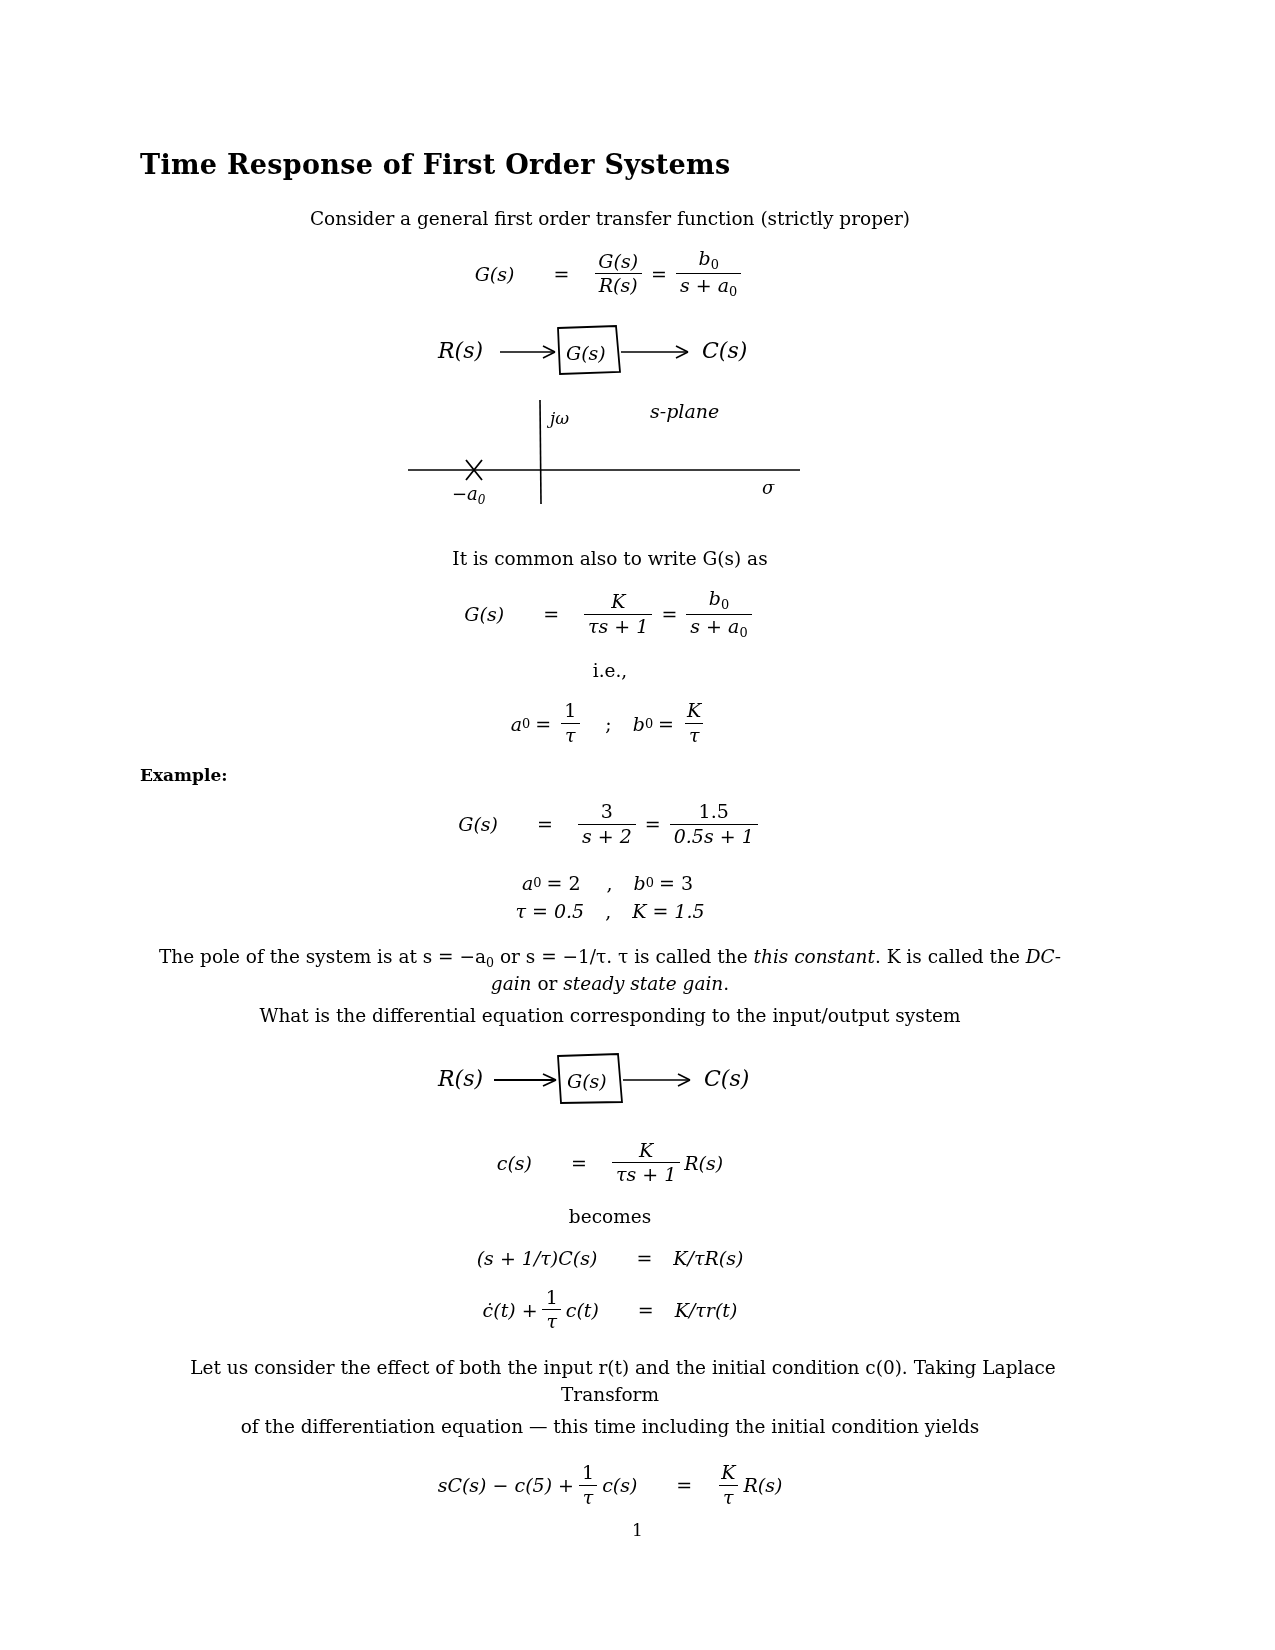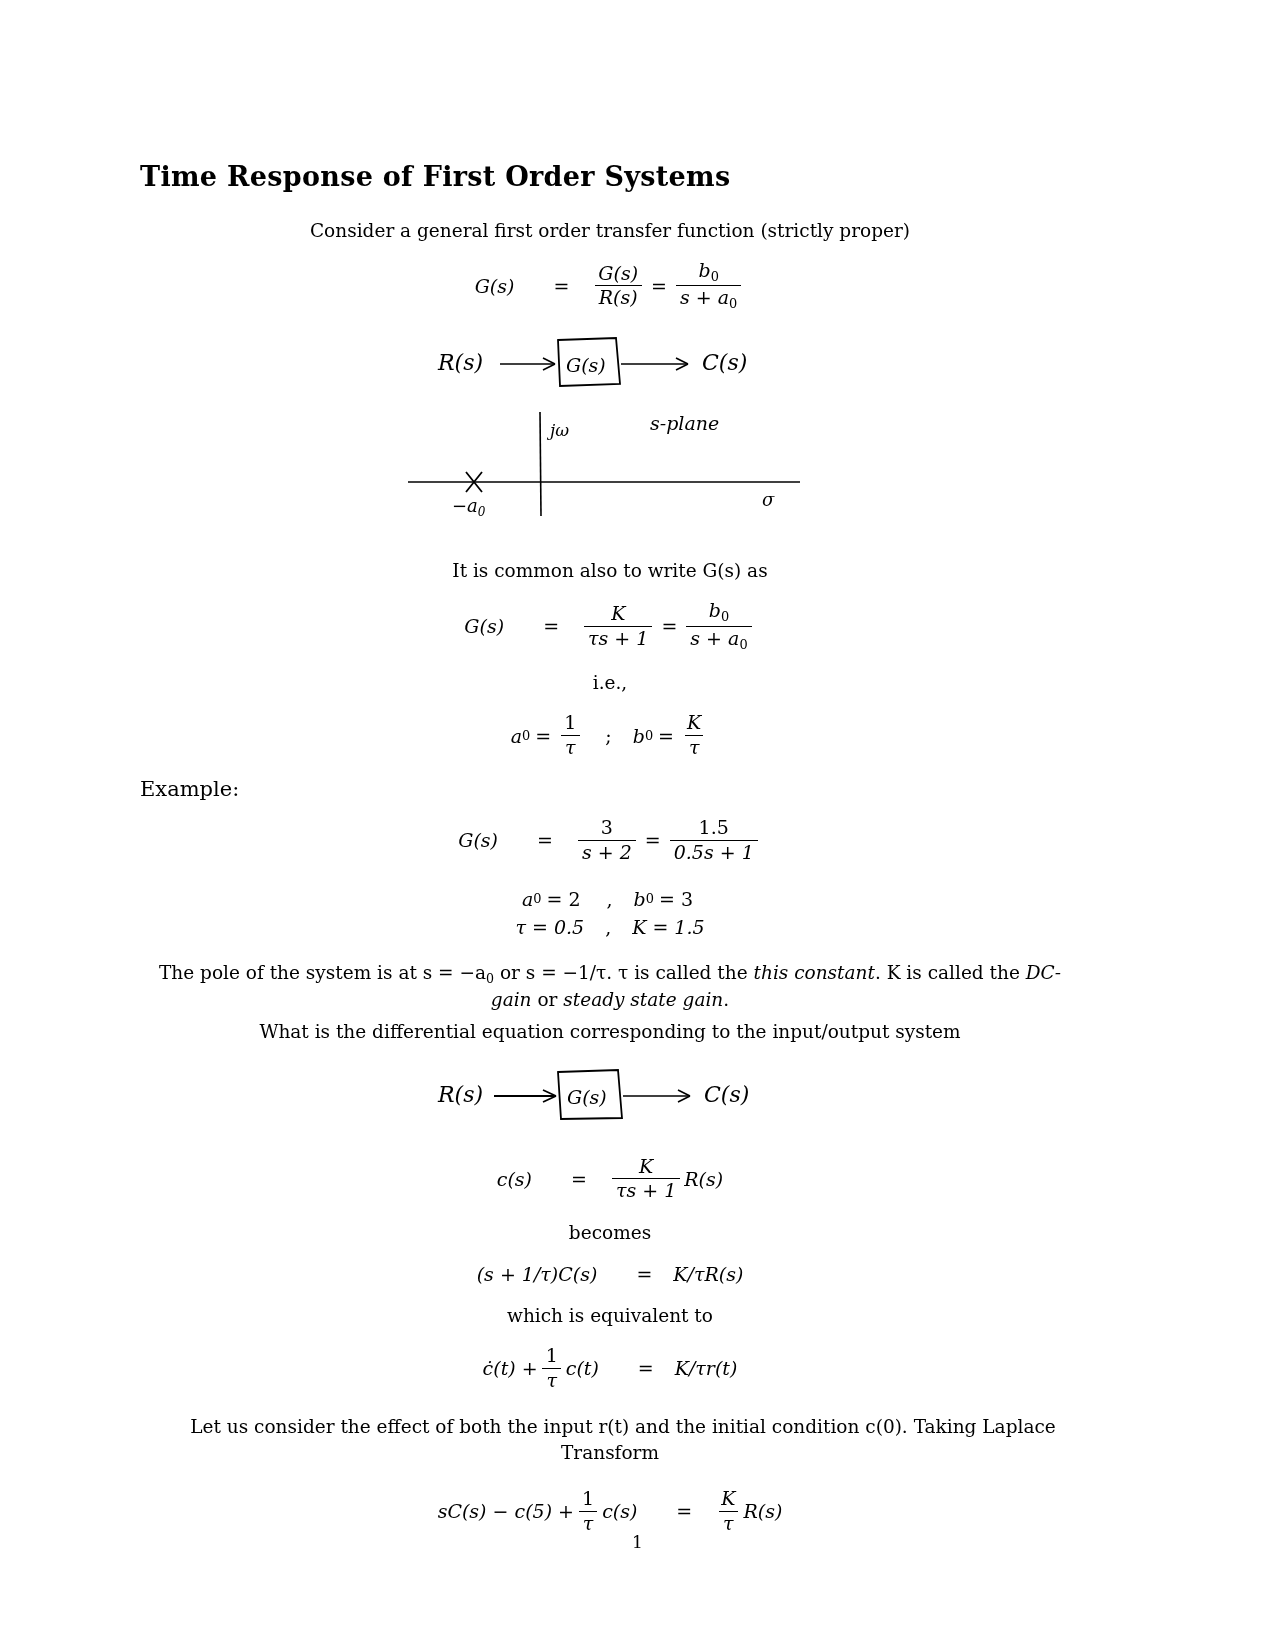--- a/index.html
+++ b/index.html
@@ -10,21 +10,21 @@
   body {
     width: 1275px;
     height: 1650px;
     font-family: "DejaVu Serif", "Liberation Serif", serif;
     color: #000000;
     position: relative;
     overflow: hidden;
   }
   .page {
     position: absolute;
-    left: 0; top: 12px;
+    left: 0; top: 0;
     width: 1275px;
     height: 1214px;
   }
   .content {
     position: absolute;
     left: 140px;
     top: 150px;
     width: 940px;
   }
 
@@ -39,22 +39,22 @@
 
   p.para {
     font-size: 18.5px;
     line-height: 1.42;
     margin: 0 0 6px 0;
     text-align: center;
   }
   p.para.indent { text-indent: 26px; }
 
   .bold-label {
-    font-size: 21px;
-    font-weight: normal;
+    font-size: 17px;
+    font-weight: bold;
     margin: 0;
   }
 
   
   .eq {
     display: flex;
     justify-content: center;
     align-items: center;
     font-size: 19px;
     margin: 0;
@@ -289,38 +289,38 @@
     <div class="eq eq-block">
       <div class="eq-inner">
         <span class="mi">(s + 1/τ)C(s)</span>
         <span class="eqgap"></span>
         <span class="mo">=</span>
         <span class="eqgap-sm"></span>
         <span class="mi">K/τR(s)</span>
       </div>
     </div>
 
-    <p class="para" style="margin-top:18px;">which is equivalent to</p>
 
     <div class="eq eq-block">
       <div class="eq-inner">
         <span class="mi">ċ(t) +</span>
         <span class="frac">
           <span class="num mn">1</span>
           <span class="den mi">τ</span>
         </span>
         <span class="mi">c(t)</span>
         <span class="eqgap"></span>
         <span class="mo">=</span>
         <span class="eqgap-sm"></span>
         <span class="mi">K/τr(t)</span>
       </div>
     </div>
 
     <p class="para indent" style="margin-top:22px;">Let us consider the effect of both the input r(t) and the initial condition c(0). Taking Laplace Transform</p>
+    <p class="para">of the differentiation equation — this time including the initial condition yields</p>
 
     <div class="eq eq-block" style="margin-top:22px;">
       <div class="eq-inner">
         <span class="mi">sC(s) − c(5) +</span>
         <span class="frac">
           <span class="num mn">1</span>
           <span class="den mi">τ</span>
         </span>
         <span class="mi">c(s)</span>
         <span class="eqgap"></span>

